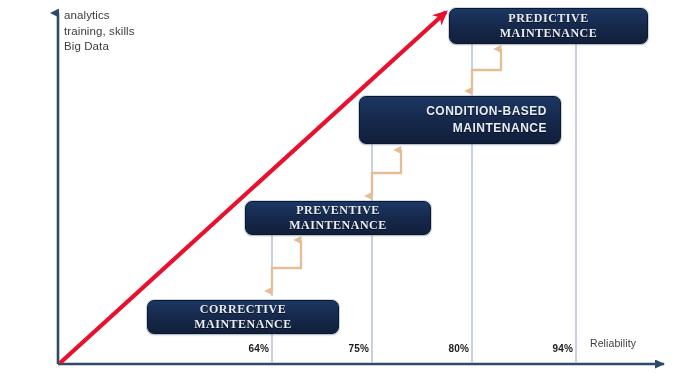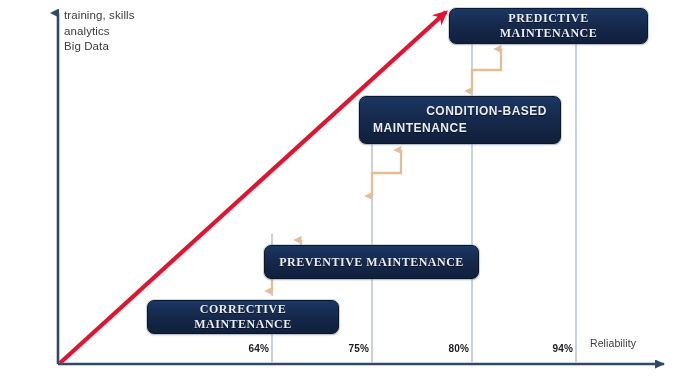--- a/index.html
+++ b/index.html
@@ -73,28 +73,28 @@
     font-size: 12px;
     font-weight: bold;
     letter-spacing: 0.5px;
     text-shadow: 0 1px 0 rgba(0,0,0,0.6);
     display: flex;
     flex-direction: column;
     justify-content: center;
     padding: 0 13px;
   }
   .stage-box .line-left  { text-align: right; }
-  .stage-box .line-right { }
+  .stage-box .line-right { text-align: right; }
   .stage-box .line-center{ text-align: center; font-family: Liberation Serif, serif; }
 
   #box-corrective {
     left: 147px; top: 300px; width: 192px; height: 34px;
   }
   #box-preventive {
-    left: 264px; top: 201px; width: 215px; height: 34px; margin-top: 44px;
+    left: 245px; top: 201px; width: 186px; height: 34px;
   }
   #box-condition {
     left: 359px; top: 96px; width: 202px; height: 48px;
     line-height: 17px;
   }
   #box-predictive {
     left: 449px; top: 8px; width: 199px; height: 36px;
   }
 </style>
 </head>
@@ -144,22 +144,22 @@
 
       <path d="M272 291 L272 268 L301 268 L301 240" marker-start="url(#tan-head)" marker-end="url(#tan-head)"></path>
 
       <path d="M372 196 L372 173 L401 173 L401 150" marker-start="url(#tan-head)" marker-end="url(#tan-head)"></path>
 
       <path d="M472 91 L472 70 L501 70 L501 49" marker-start="url(#tan-head)" marker-end="url(#tan-head)"></path>
     </g>
   </svg>
 
   <div class="axis-caption" id="yaxis-caption">
+    <div>analytics</div>
     <div>training, skills</div>
-    <div>analytics</div>
     <div>Big Data</div>
   </div>
 
   <div class="axis-caption" id="xaxis-caption">Reliability</div>
 
   <div class="tick-label" style="left:269px; top:343px;">64%</div>
   <div class="tick-label" style="left:369px; top:343px;">75%</div>
   <div class="tick-label" style="left:469px; top:343px;">80%</div>
   <div class="tick-label" style="left:573px; top:343px;">94%</div>
 

